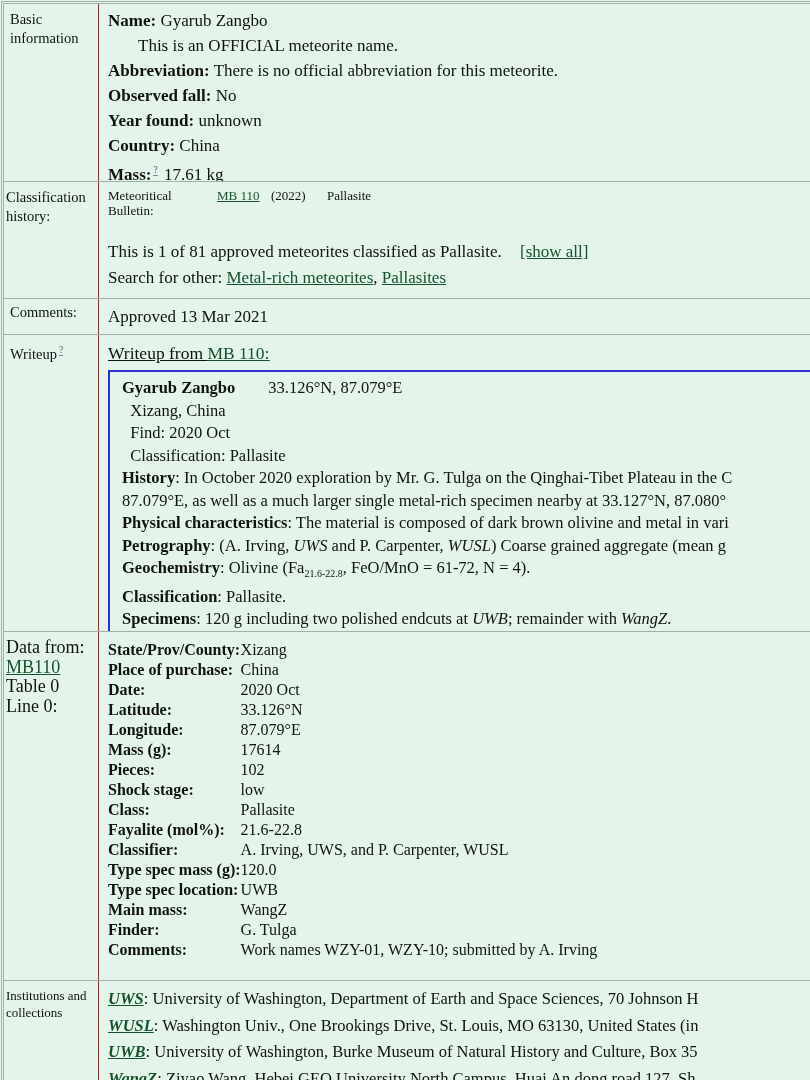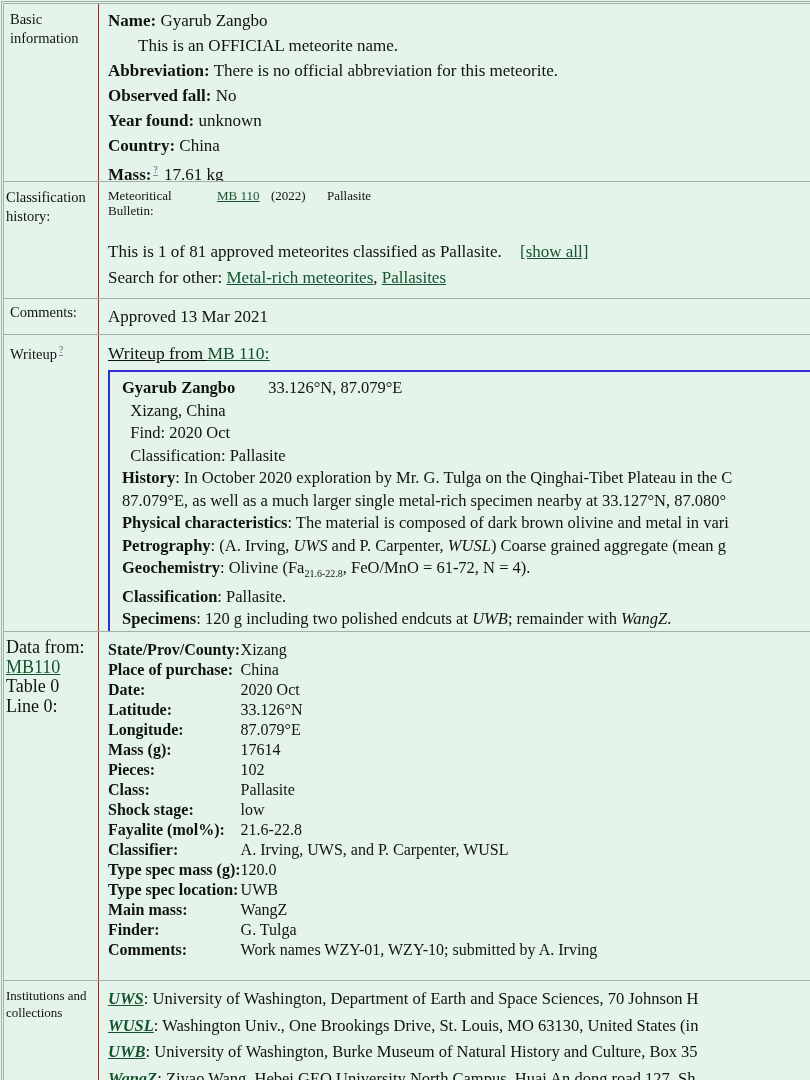--- a/index.html
+++ b/index.html
@@ -166,26 +166,26 @@
               </tr>
               <tr>
                 <td class="dl">Mass (g):</td>
                 <td>17614</td>
               </tr>
               <tr>
                 <td class="dl">Pieces:</td>
                 <td>102</td>
               </tr>
               <tr>
+                <td class="dl">Shock stage:</td>
+                <td>low</td>
+              </tr>
+              <tr>
                 <td class="dl">Class:</td>
                 <td>Pallasite</td>
-              </tr>
-              <tr>
-                <td class="dl">Shock stage:</td>
-                <td>low</td>
               </tr>
               <tr>
                 <td class="dl">Fayalite (mol%):</td>
                 <td>21.6-22.8</td>
               </tr>
               <tr>
                 <td class="dl">Classifier:</td>
                 <td>A. Irving, UWS, and P. Carpenter, WUSL</td>
               </tr>
               <tr>

